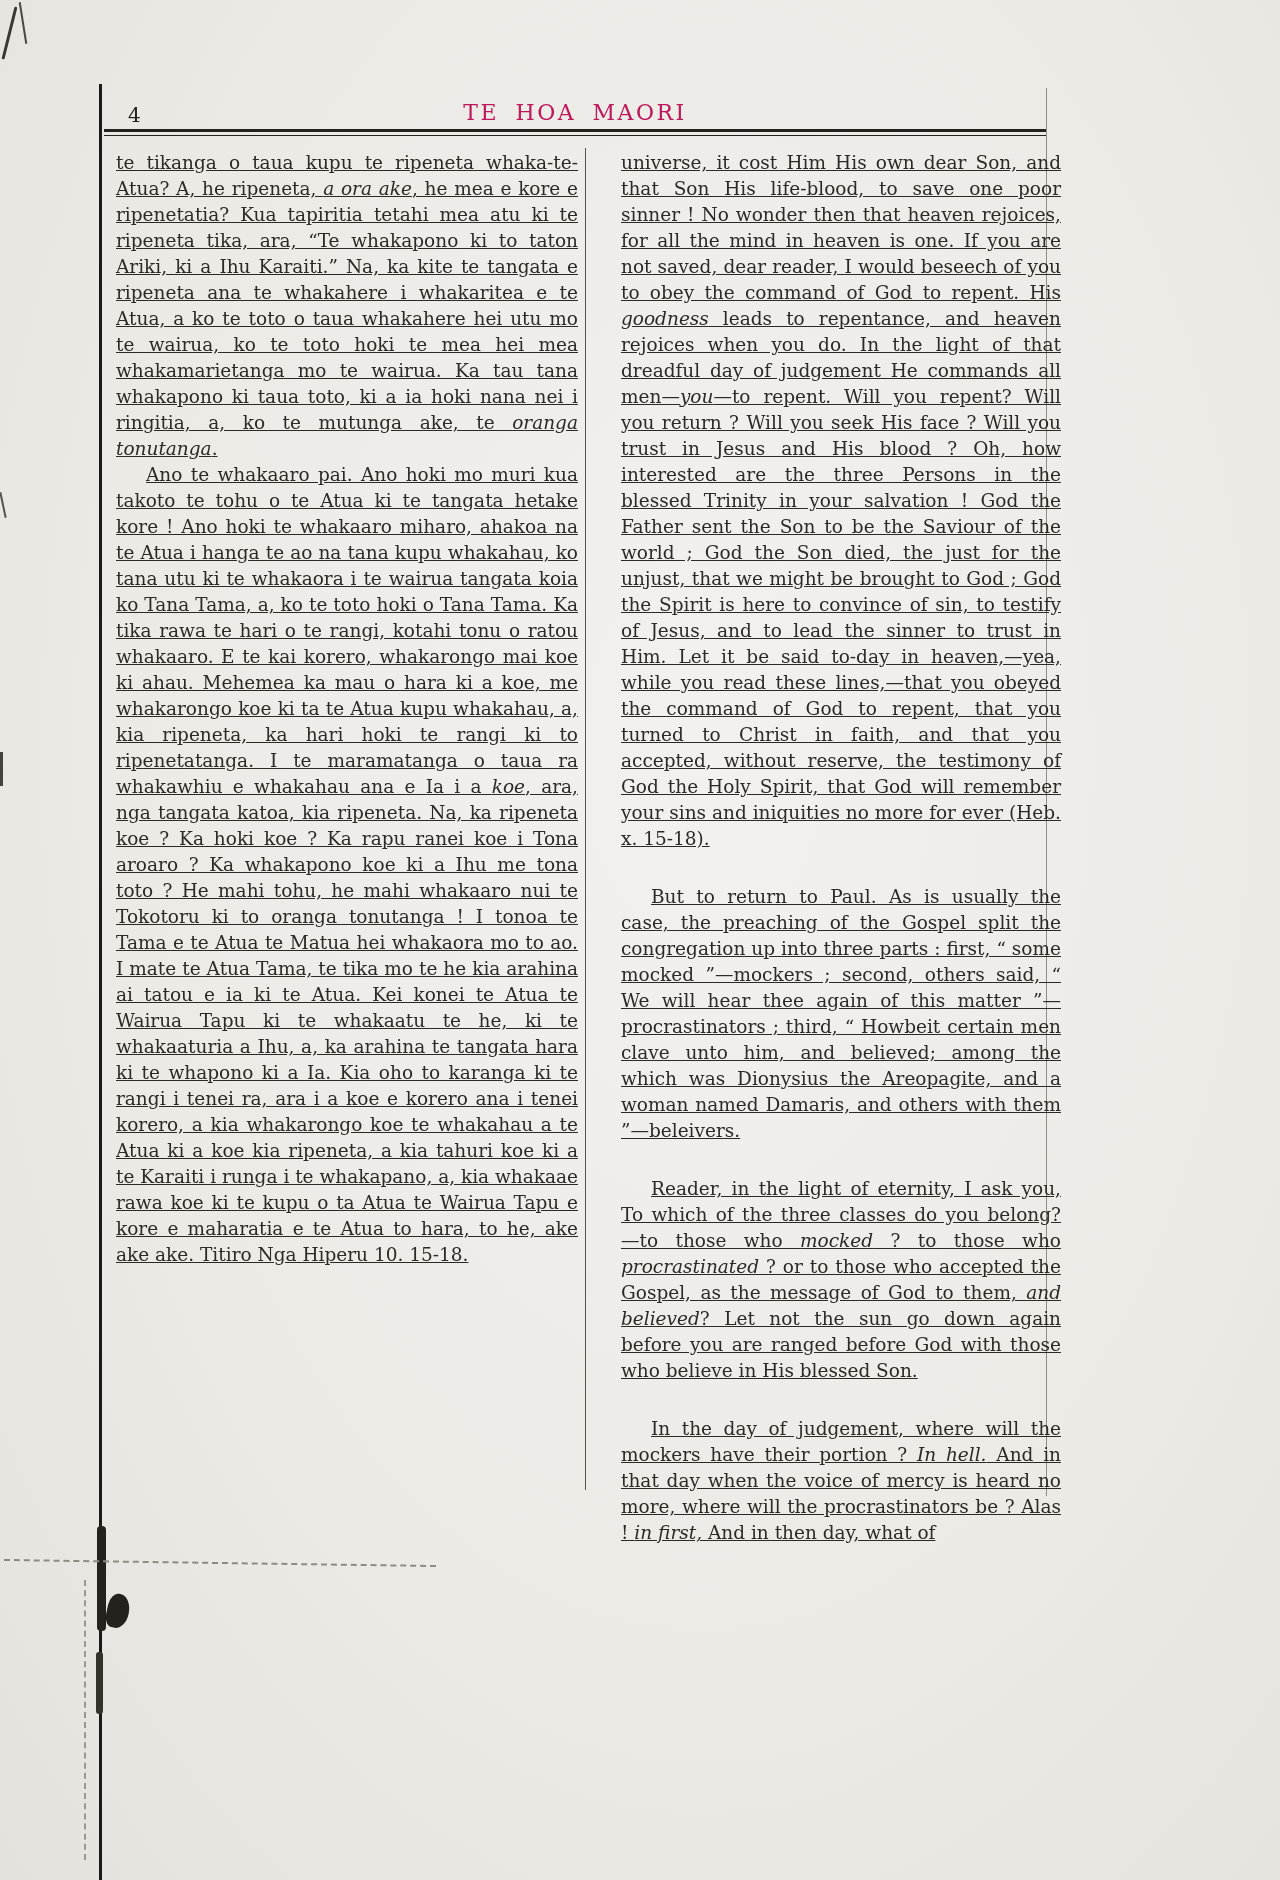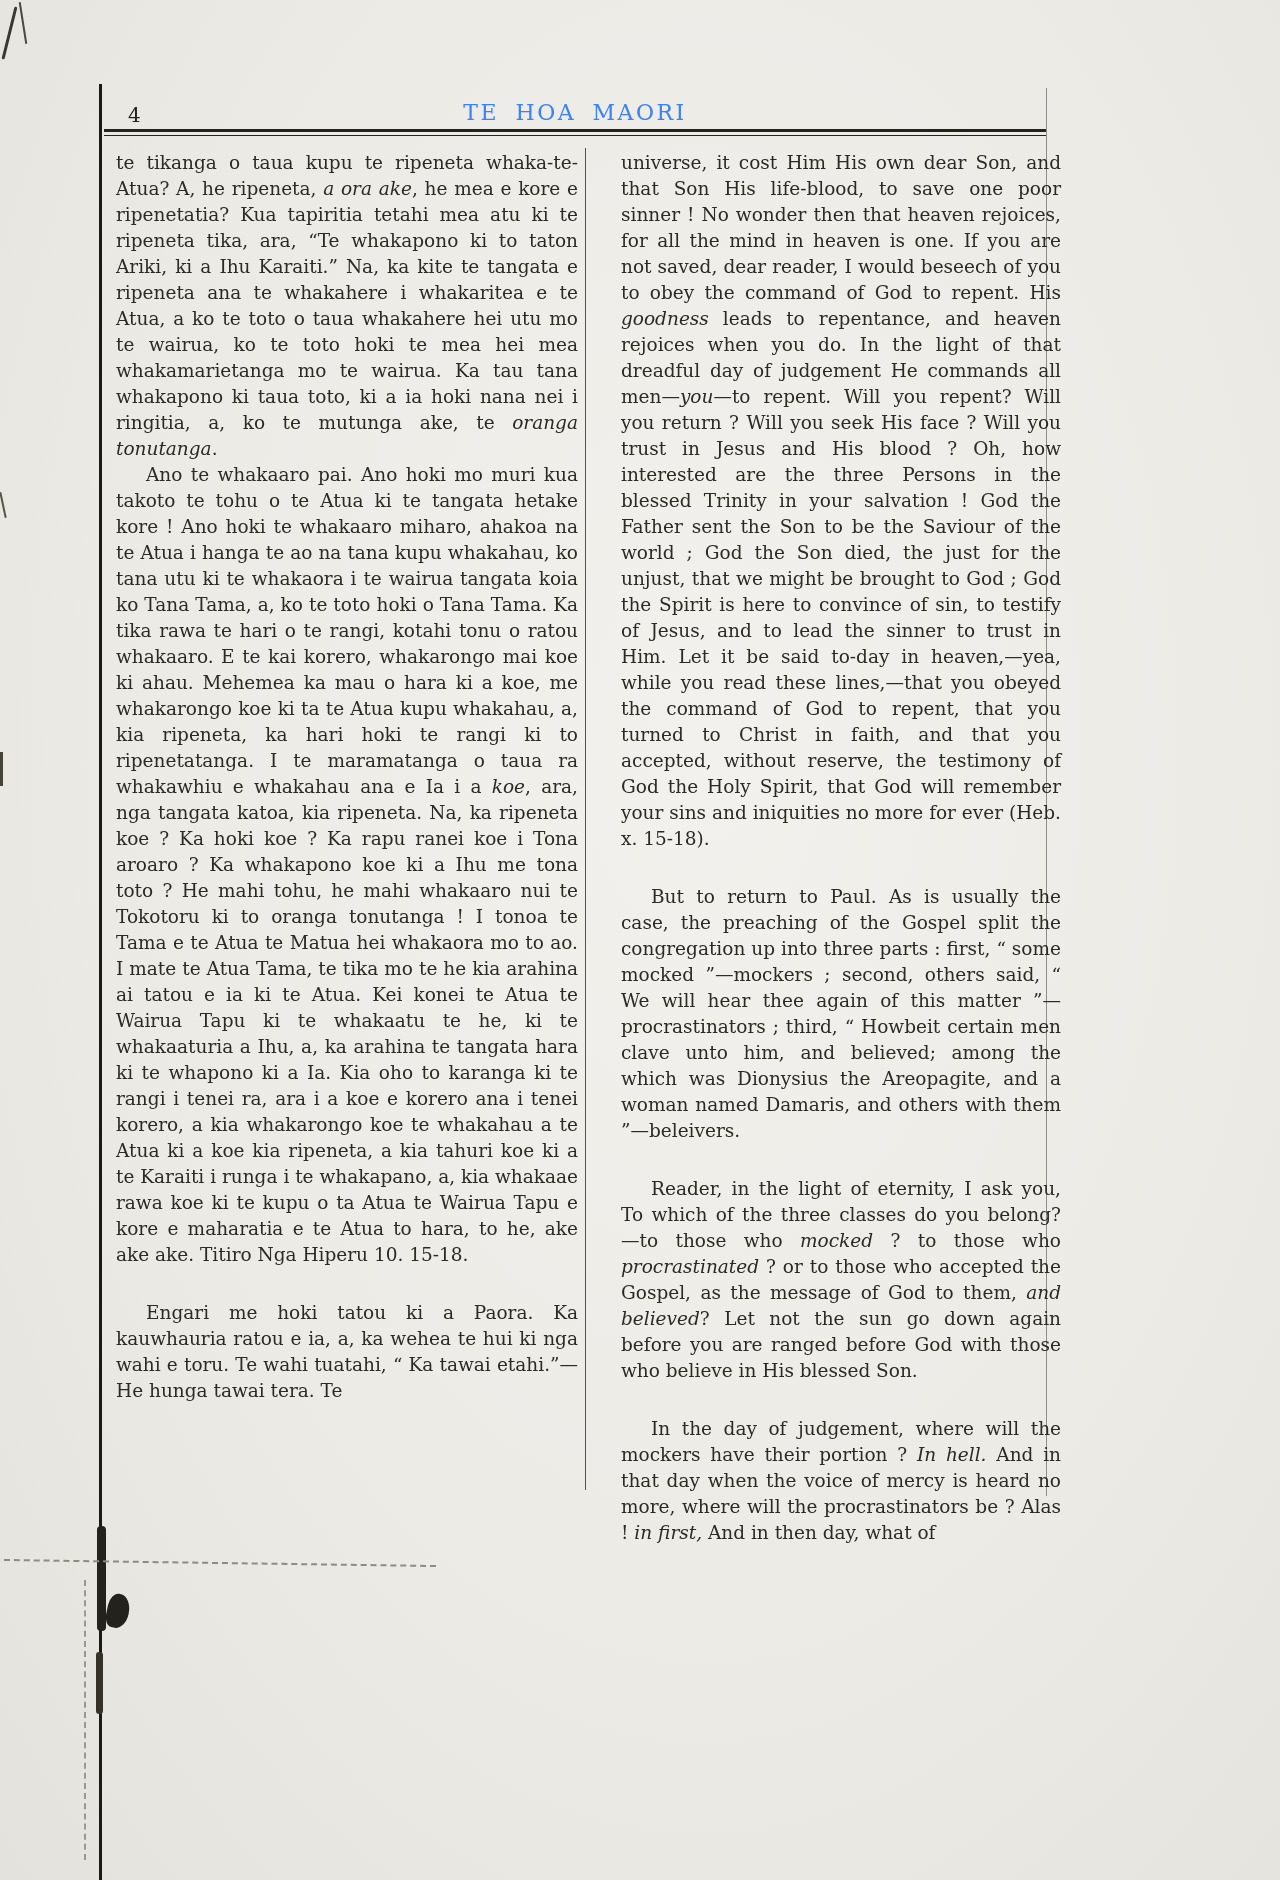--- a/index.html
+++ b/index.html
@@ -16,30 +16,30 @@
 
   
   .rule-left   { position:absolute; left:99px;  top:84px;  width:3px;  height:1796px; background:#1b1a16; }
   .rule-right  { position:absolute; left:1046px; top:88px; width:1px;  height:1408px; background:#8f8d85; }
   .col-divider { position:absolute; left:585px; top:148px; width:1px;  height:1342px; background:#55534c; }
 
   
   .header { position:absolute; left:104px; top:98px; width:942px; height:34px; }
   .page-number { position:absolute; left:24px; top:5px; font-size:20px; color:#23221c; }
   .page-title  { position:absolute; left:0; right:0; top:2px; text-align:center;
-                 font-size:22px; letter-spacing:2.5px; word-spacing:7px; color:#3b82f6; }
+                 font-size:22px; letter-spacing:2.5px; word-spacing:7px; color:#be185d; }
   .double-rule { position:absolute; left:104px; top:129px; width:942px; border-top:3px solid #24231d; }
   .double-rule::after { content:""; display:block; margin-top:3px; border-top:1px solid #24231d; }
 
   
   .columns { position:absolute; left:116px; top:150px; width:924px; }
   .column  { position:absolute; top:0; text-align:justify; font-size:18.5px; line-height:26px; }
   .column.left  { left:0;    width:462px; }
   .column.right { left:505px; width:440px; }
-  .para { margin:0; }
+  .para { margin:0;text-decoration:underline; }
   .para.indent { text-indent:30px; }
   .para.gap { margin-top:32px; }
   .para em { font-style:italic; }
 
   
   .artifact { position:absolute; }
   .pen-a { left:8px;  top:6px;  width:3px; height:54px; background:#3a3832; transform:rotate(14deg); border-radius:2px; }
   .pen-b { left:22px; top:2px;  width:2px; height:42px; background:#4a4840; transform:rotate(-9deg); }
   .margin-mark-a { left:2px; top:492px; width:2px; height:26px; background:#55534a; transform:rotate(-12deg); }
   .margin-mark-b { left:0;   top:752px; width:3px; height:34px; background:#45433c; }
@@ -59,21 +59,20 @@
   <span class="page-number">4</span>
   <span class="page-title">TE HOA MAORI</span>
 </div>
 <div class="double-rule"></div>
 
 <div class="col-divider"></div>
 <div class="columns">
   <section class="column left">
       <p class="para"><span>te tikanga o taua kupu te ripeneta whaka-te-Atua? A, he ripeneta, </span><em>a ora ake</em><span>, he mea e kore e ripenetatia? Kua tapiritia tetahi mea atu ki te ripeneta tika, ara, “Te whakapono ki to taton Ariki, ki a Ihu Karaiti.” Na, ka kite te tangata e ripeneta ana te whakahere i whakaritea e te Atua, a ko te toto o taua whakahere hei utu mo te wairua, ko te toto hoki te mea hei mea whakamarietanga mo te wairua. Ka tau tana whakapono ki taua toto, ki a ia hoki nana nei i ringitia, a, ko te mutunga ake, te </span><em>oranga tonutanga</em><span>.</span></p>
       <p class="para indent"><span>Ano te whakaaro pai.  Ano hoki mo muri kua takoto te tohu o te Atua ki te tangata hetake kore !  Ano hoki te whakaaro miharo, ahakoa na te Atua i hanga te ao na tana kupu whakahau, ko tana utu ki te whakaora i te wairua tangata koia ko Tana Tama, a, ko te toto hoki o Tana Tama.  Ka tika rawa te hari o te rangi, kotahi tonu o ratou whakaaro.  E te kai korero, whakarongo mai koe ki ahau.  Mehemea ka mau o hara ki a koe, me whakarongo koe ki ta te Atua kupu whakahau, a, kia ripeneta, ka hari hoki te rangi ki to ripenetatanga.  I te maramatanga o taua ra whakawhiu e whakahau ana e Ia i a </span><em>koe</em><span>, ara, nga tangata katoa, kia ripeneta.  Na, ka ripeneta koe ?  Ka hoki koe ?  Ka rapu ranei koe i Tona aroaro ?  Ka whakapono koe ki a Ihu me tona toto ?  He mahi tohu, he mahi whakaaro nui te Tokotoru ki to oranga tonutanga !  I tonoa te Tama e te Atua te Matua hei whakaora mo to ao.  I mate te Atua Tama, te tika mo te he kia arahina ai tatou e ia ki te Atua.  Kei konei te Atua te Wairua Tapu ki te whakaatu te he, ki te whakaaturia a Ihu, a, ka arahina te tangata hara ki te whapono ki a Ia.  Kia oho to karanga ki te rangi i tenei ra, ara i a koe e korero ana i tenei korero, a kia whakarongo koe te whakahau a te Atua ki a koe kia ripeneta, a kia tahuri koe ki a te Karaiti i runga i te whakapano, a, kia whakaae rawa koe ki te kupu o ta Atua te Wairua Tapu e kore e maharatia e te Atua to hara, to he, ake ake ake.  Titiro Nga Hiperu 10. 15-18.</span></p>
-      <p class="para indent gap"><span>Engari me hoki tatou ki a Paora.  Ka kauwhauria ratou e ia, a, ka wehea te hui ki nga wahi e toru.  Te wahi tuatahi, “ Ka tawai etahi.”—He hunga tawai tera.  Te</span></p>
     </section>
   <section class="column right">
       <p class="para"><span>universe, it cost Him His own dear Son, and that Son His life-blood, to save one poor sinner !  No wonder then that heaven rejoices, for all the mind in heaven is one.  If you are not saved, dear reader, I would beseech of you to obey the command of God to repent.  His </span><em>goodness</em><span> leads to repentance, and heaven rejoices when you do.  In the light of that dreadful day of judgement He commands all men—</span><em>you</em><span>—to repent.  Will you repent?  Will you return ?  Will you seek His face ?  Will you trust in Jesus and His blood ?  Oh, how interested are the three Persons in the blessed Trinity in your salvation !  God the Father sent the Son to be the Saviour of the world ;  God the Son died, the just for the unjust, that we might be brought to God ;  God the Spirit is here to convince of sin, to testify of Jesus, and to lead the sinner to trust in Him.  Let it be said to-day in heaven,—yea, while you read these lines,—that you obeyed the command of God to repent, that you turned to Christ in faith, and that you accepted, without reserve, the testimony of God the Holy Spirit, that God will remember your sins and iniquities no more for ever (Heb. x. 15-18).</span></p>
       <p class="para indent gap"><span>But to return to Paul.  As is usually the case, the preaching of the Gospel split the congregation up into three parts :  first, “ some mocked ”—mockers ;  second, others said, “ We will hear thee again of this matter ”—procrastinators ;  third, “ Howbeit certain men clave unto him, and believed; among the which was Dionysius the Areopagite, and a woman named Damaris, and others with them ”—beleivers.</span></p>
       <p class="para indent gap"><span>Reader, in the light of eternity, I ask you, To which of the three classes do you belong? —to those who </span><em>mocked</em><span> ?  to those who </span><em>procrastinated</em><span> ?  or to those who accepted the Gospel, as the message of God to them, </span><em>and believed</em><span>?  Let not the sun go down again before you are ranged before God with those who believe in His blessed Son.</span></p>
       <p class="para indent gap"><span>In the day of judgement, where will the mockers have their portion ?  </span><em>In hell.</em><span>  And in that day when the voice of mercy is heard no more, where will the procrastinators be ?  Alas !  </span><em>in first,</em><span>  And in then day, what of</span></p>
     </section>
 </div>
 
 <div class="artifact pen-a"></div>

